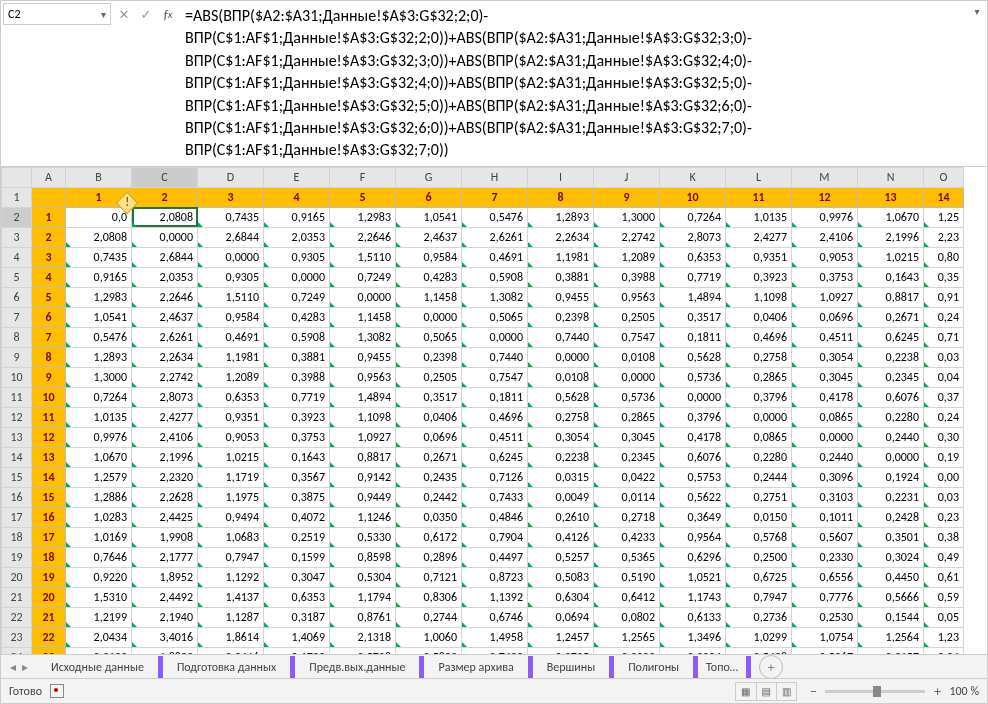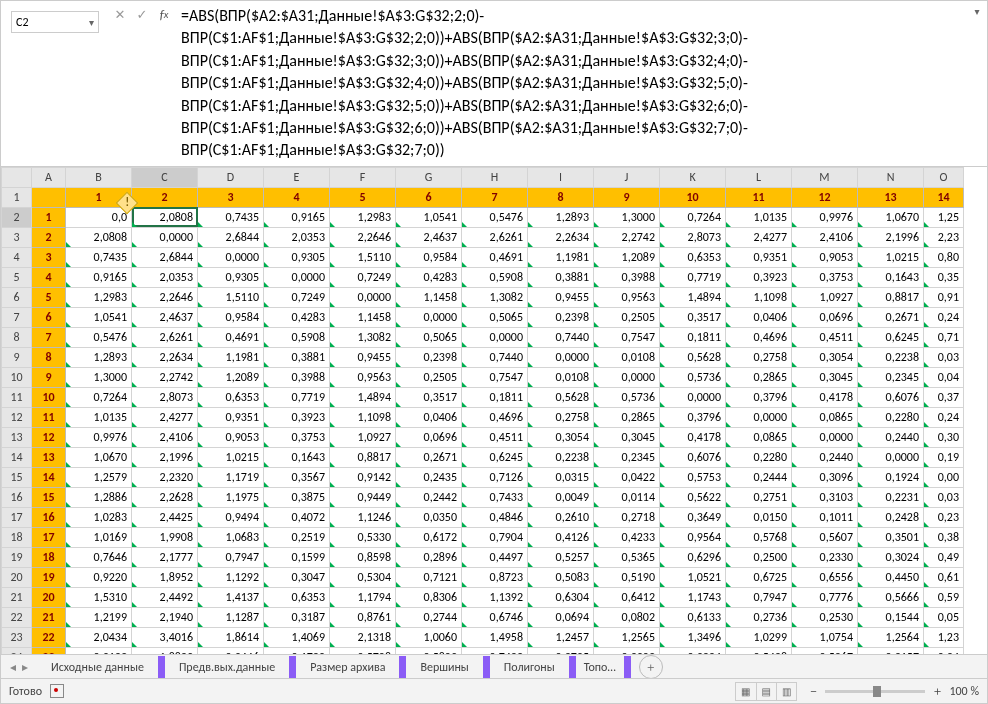--- a/index.html
+++ b/index.html
@@ -1,18 +1,18 @@
 <!DOCTYPE html>
 <html><head>
 <meta charset="utf-8">
 <style>
 html,body{margin:0;padding:0;font-family:Calibri,Arial,sans-serif;font-size:12px;background:#fff;color:#000;overflow:hidden}
 body{width:988px;height:704px;position:relative;border:1px solid #ccc;box-sizing:border-box}
 .formula-bar{display:flex;align-items:flex-start;border-bottom:1px solid #ccc;background:#fff}
-.namebox{width:88px;height:22px;border:1px solid #ccc;margin:10px;display:flex;align-items:center;padding:0 4px;box-sizing:border-box}
+.namebox{width:108px;height:22px;border:1px solid #ccc;margin:2px;display:flex;align-items:center;padding:0 4px;box-sizing:border-box}
 .namebox .dd{margin-left:auto;color:#666;font-size:10px}
 .fb-icons{display:flex;align-items:center;height:26px}
 .fb-icon{width:22px;height:22px;display:flex;align-items:center;justify-content:center;color:#999;font-size:13px}
 .fx{font-style:italic;color:#555}
 .formula-text{flex:1;padding:4px 6px;white-space:pre-wrap;word-break:break-word;line-height:1.4;font-size:16px}
 .fb-expand{width:20px;display:flex;align-items:flex-start;justify-content:center;padding-top:4px;color:#666;font-size:10px}
 .sheet-wrap{overflow:hidden;position:relative}
 table{border-collapse:collapse;table-layout:fixed}
 th,td{border:1px solid #d4d4d4;height:20px;box-sizing:border-box;overflow:hidden;white-space:nowrap;text-align:right;padding:0 4px;font-size:12px}
 th{background:#e6e6e6;font-weight:normal;text-align:center;color:#444}
@@ -23,21 +23,21 @@
 .hdrrow td{background:#ffbf00;color:#800000;font-weight:bold;text-align:center;border:1px solid #bbb}
 .rowlabel{background:#ffbf00;color:#800000;font-weight:bold;text-align:center;border:1px solid #bbb}
 .selcell{outline:2px solid #217346;outline-offset:-2px;background:#fff}
 .tri{position:relative}
 .tri::after{content:"";position:absolute;left:0;bottom:0;width:0;height:0;border-left:5px solid #00b050;border-top:5px solid transparent}
 .err-icon{position:absolute;width:14px;height:14px;background:#ffe08a;border:1px solid #c9a000;transform:rotate(45deg);z-index:5}
 .err-icon span{display:block;transform:rotate(-45deg);text-align:center;font-size:11px;color:#7a5c00;font-weight:bold}
 .tabs{position:absolute;bottom:24px;left:0;right:0;height:24px;display:flex;align-items:center;background:#f3f3f3;border-top:1px solid #ccc;font-size:12px}
 .tab-nav{display:flex;padding:0 6px;color:#888}
 .tab-nav span{margin:0 3px;cursor:pointer}
-.tab{padding:4px 14px;border-right:7px solid #8b5cf6;color:#444;cursor:pointer;background:#f3f3f3}
+.tab{padding:4px 14px;border-right:5px solid #8b5cf6;color:#444;cursor:pointer;background:#f3f3f3}
 .tab.more{padding:4px 8px}
 .add-sheet{width:22px;height:22px;border:1px solid #bbb;border-radius:50%;display:flex;align-items:center;justify-content:center;margin-left:8px;color:#666;cursor:pointer}
 .status{position:absolute;bottom:0;left:0;right:0;height:24px;background:#f3f3f3;border-top:1px solid #ccc;display:flex;align-items:center;padding:0 8px;font-size:12px;color:#444}
 .status .right{margin-left:auto;display:flex;align-items:center;gap:10px}
 .views span{border:1px solid #ccc;padding:2px 5px;font-size:10px;margin-left:-1px;color:#666}
 .zoom{display:flex;align-items:center;gap:6px}
 .zoom .track{width:100px;height:3px;background:#ccc;position:relative}
 .zoom .thumb{position:absolute;left:48px;top:-4px;width:8px;height:11px;background:#888}
 .colA{width:34px}.colB{width:66px}.colC{width:66px}.colD{width:66px}.colE{width:66px}.colF{width:66px}.colG{width:66px}.colH{width:66px}.colI{width:66px}.colJ{width:66px}.colK{width:66px}.colL{width:66px}.colM{width:66px}.colN{width:66px}.colO{width:40px}
 .rec{display:inline-block;width:12px;height:12px;border:1px solid #888;margin-left:8px;position:relative}
@@ -520,20 +520,21 @@
     </table>
 </div>
 
 <div class="tabs">
   <div class="tab-nav">
       <span>◂</span>
       <span>▸</span>
     </div>
   <div id="tabs-holder" style="display:flex">
       <div class="tab">Исходные данные</div>
+      <div class="tab">Подготовка данных</div>
       <div class="tab">Предв.вых.данные</div>
       <div class="tab">Размер архива</div>
       <div class="tab">Вершины</div>
       <div class="tab">Полигоны</div>
       <div class="tab more">Топо…</div>
     </div>
   <div class="add-sheet">＋</div>
 </div>
 
 <div class="status">

